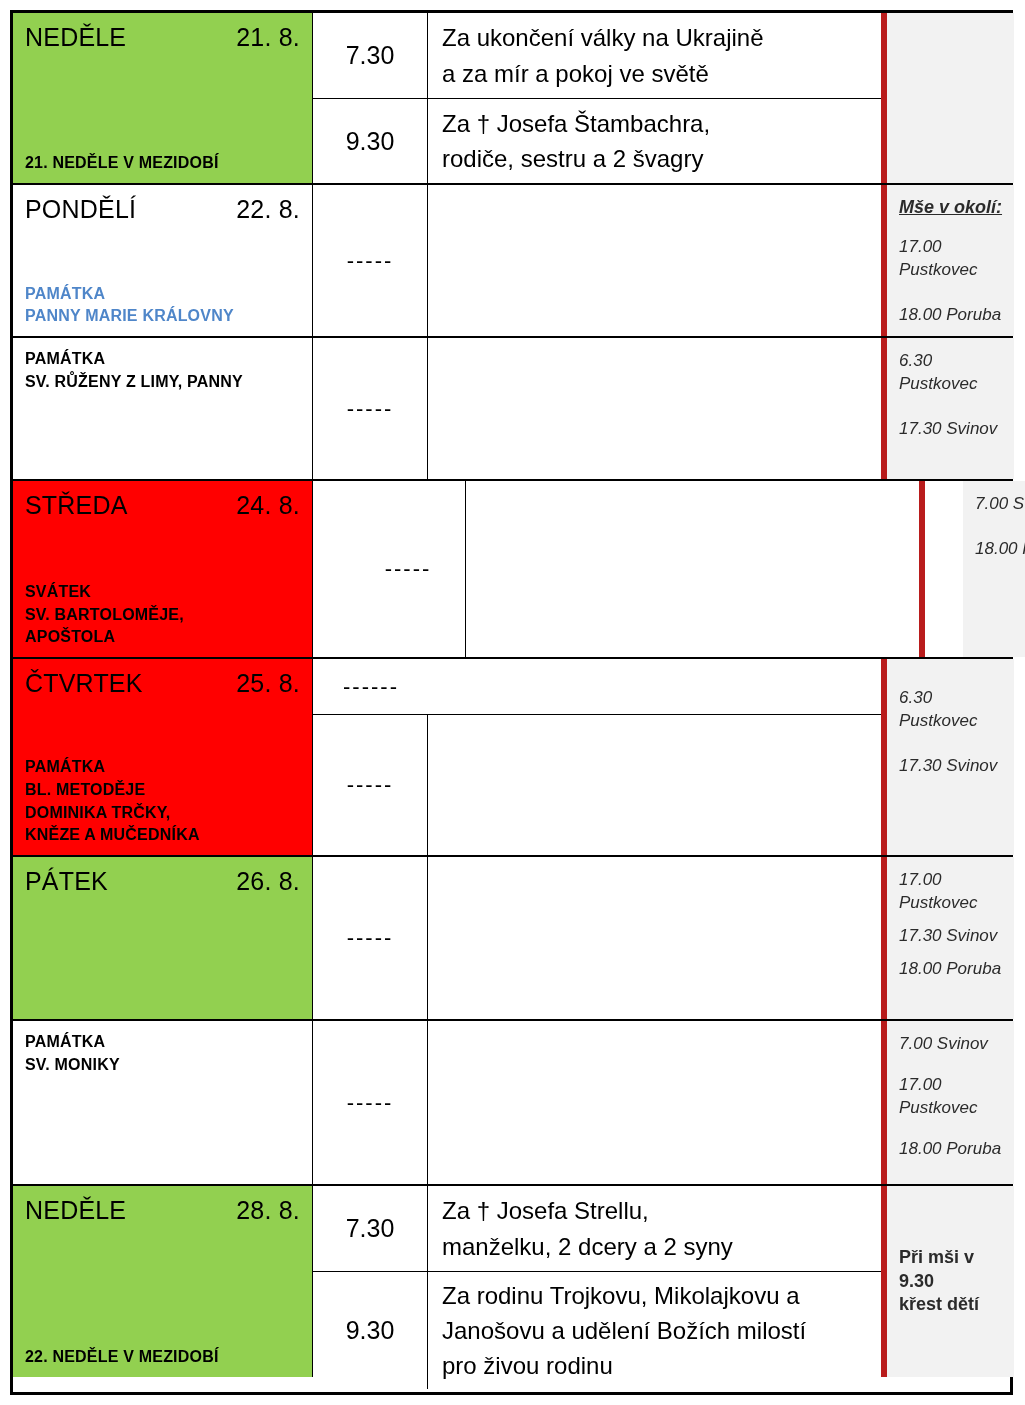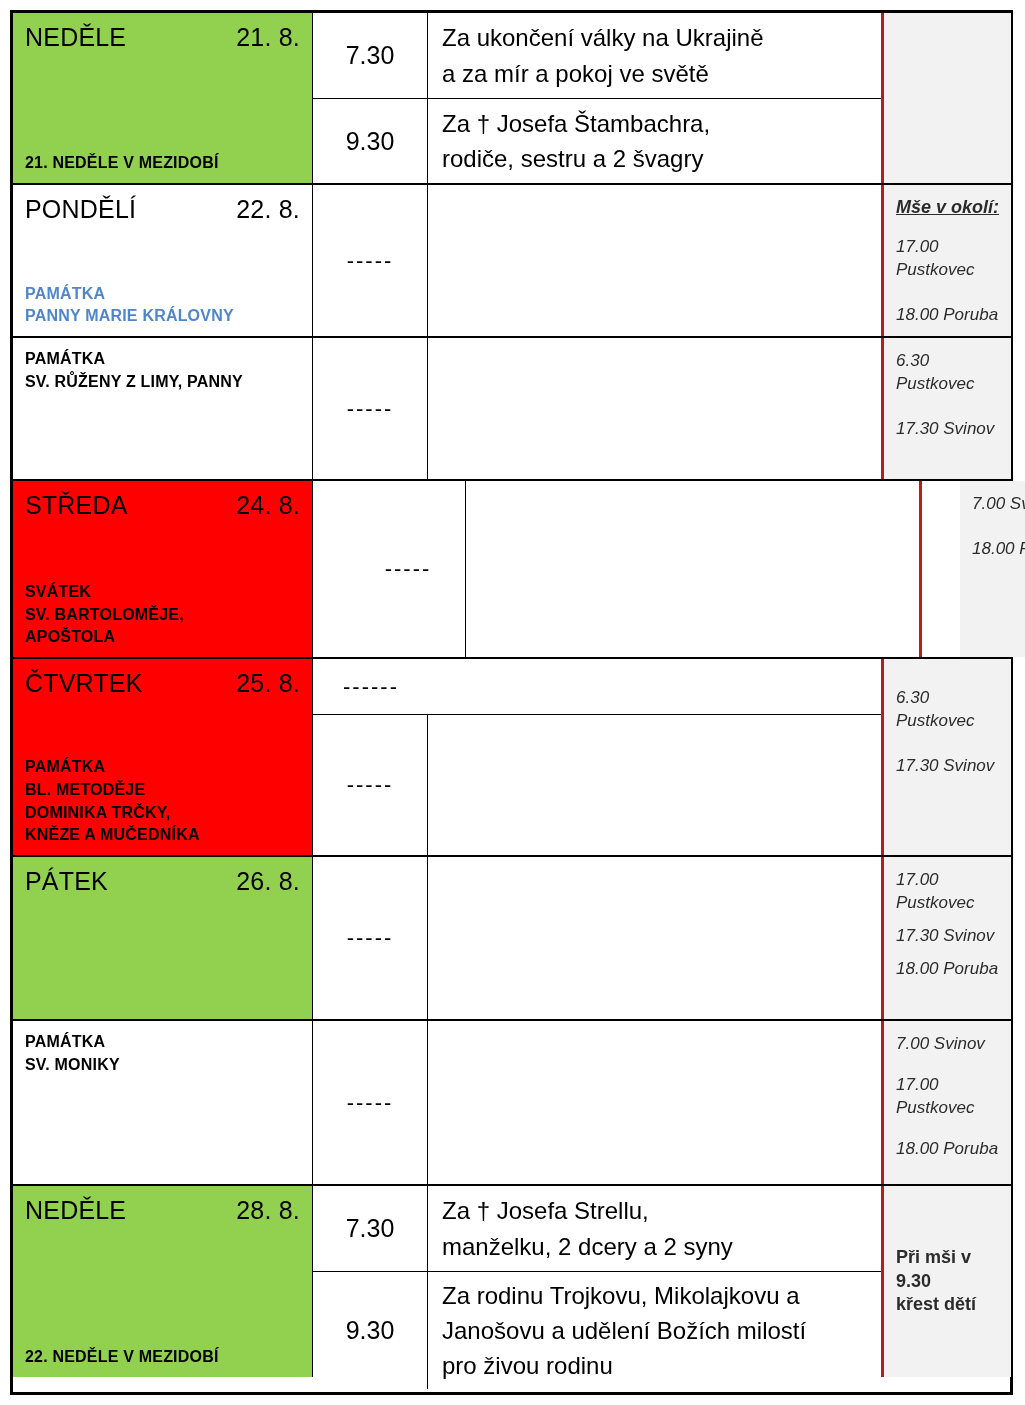--- a/index.html
+++ b/index.html
@@ -39,21 +39,21 @@
   .day-line{display:flex;justify-content:space-between;align-items:baseline;font-size:25px;letter-spacing:.2px;}
   .day-name{white-space:nowrap;}
   .day-date{white-space:nowrap;padding-right:2px;}
   .celebration{
     font-size:16px;font-weight:bold;line-height:1.42;
     white-space:pre-line;letter-spacing:.2px;
   }
   .celebration.blue{color:#4F86C9;}
   .mid{
     width:568px;flex:0 0 568px;
-    border-right:3px solid #b91c1c;
+    border-right:6px solid #b91c1c;
     display:flex;flex-direction:column;
   }
   .subrow{display:flex;flex:1 1 auto;}
   .subrow + .subrow{border-top:1px solid #000;}
   .time-cell{
     width:115px;flex:0 0 115px;
     border-right:1px solid #000;
     display:flex;align-items:center;justify-content:center;
     font-size:25px;
   }

